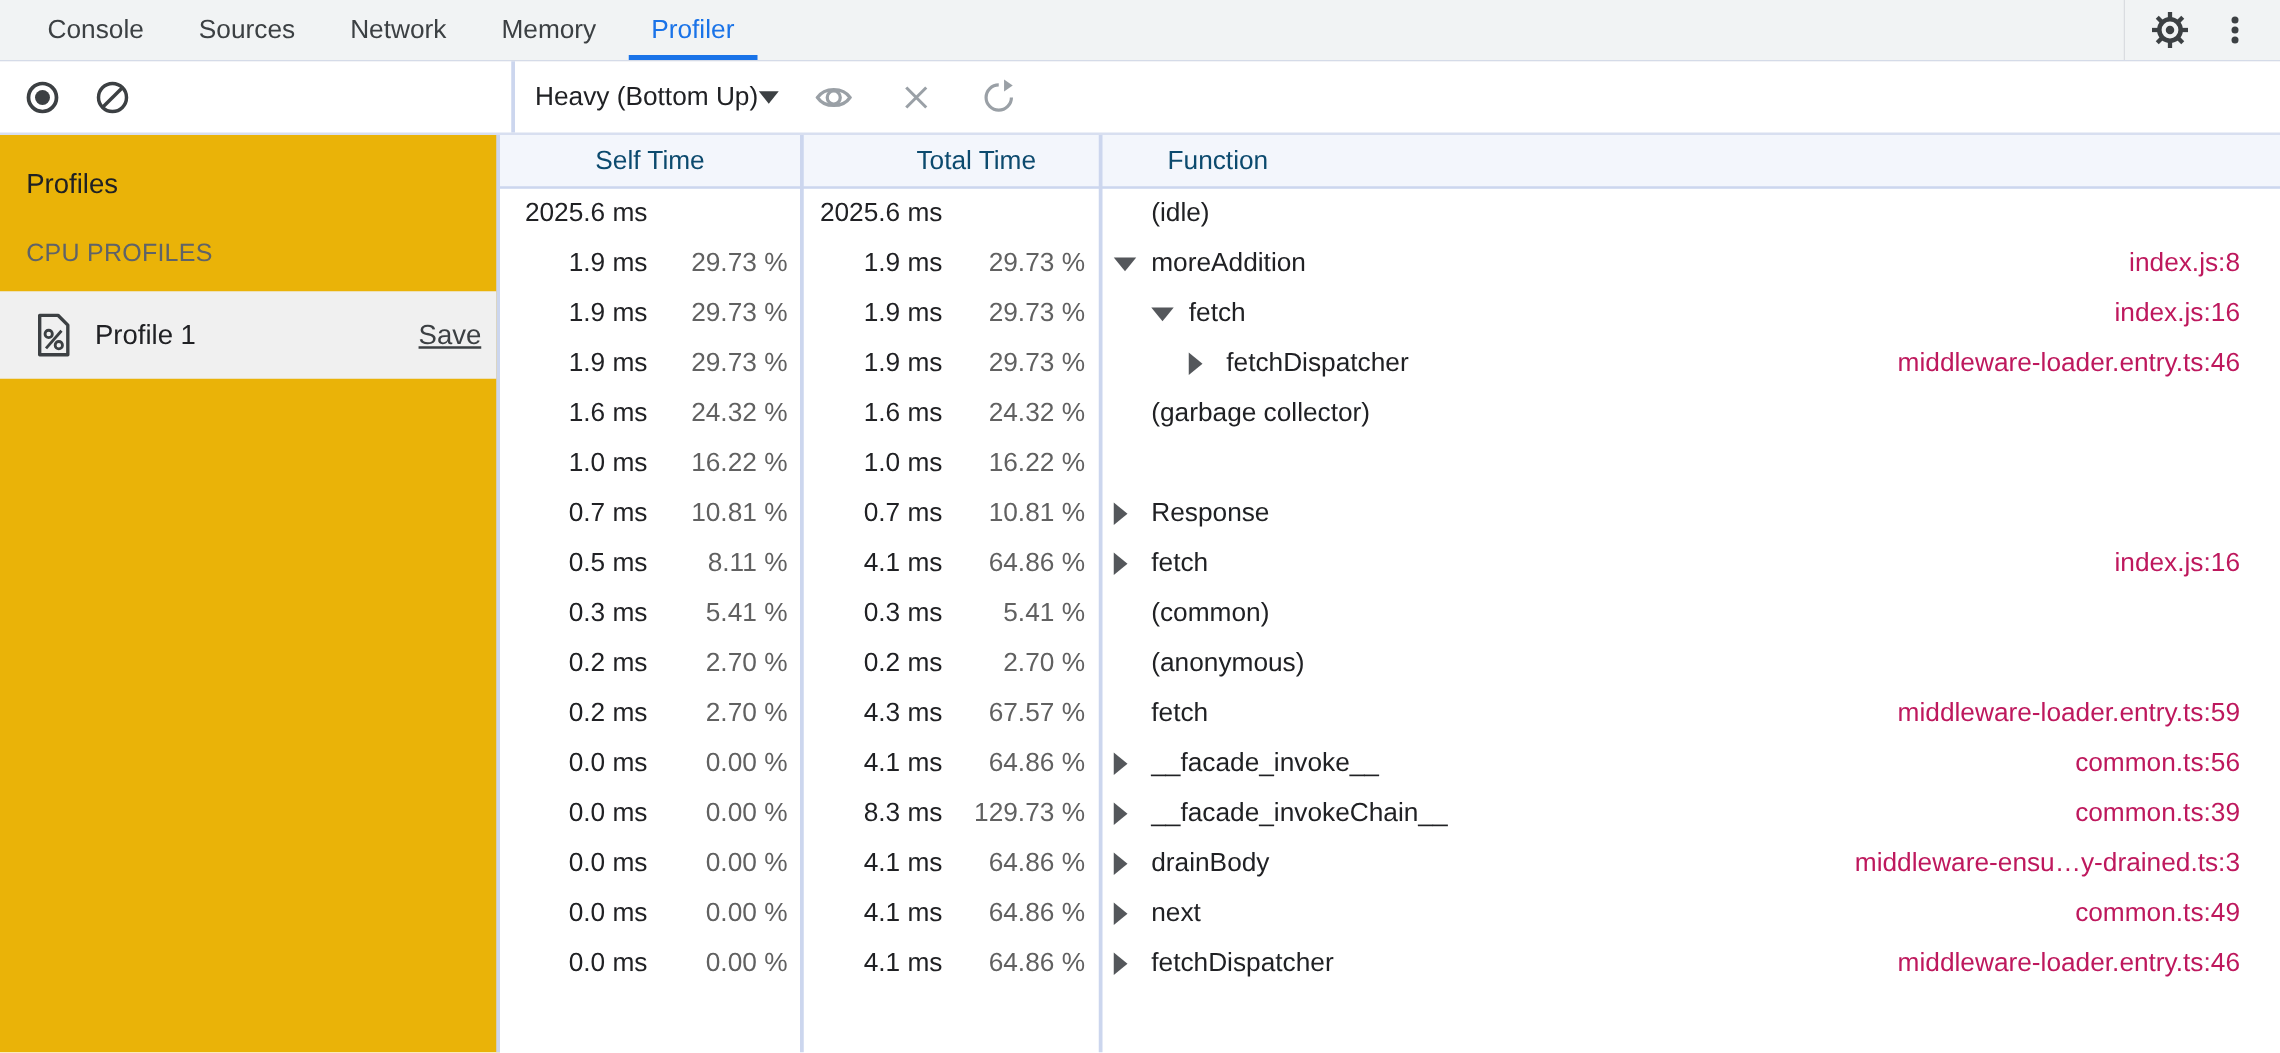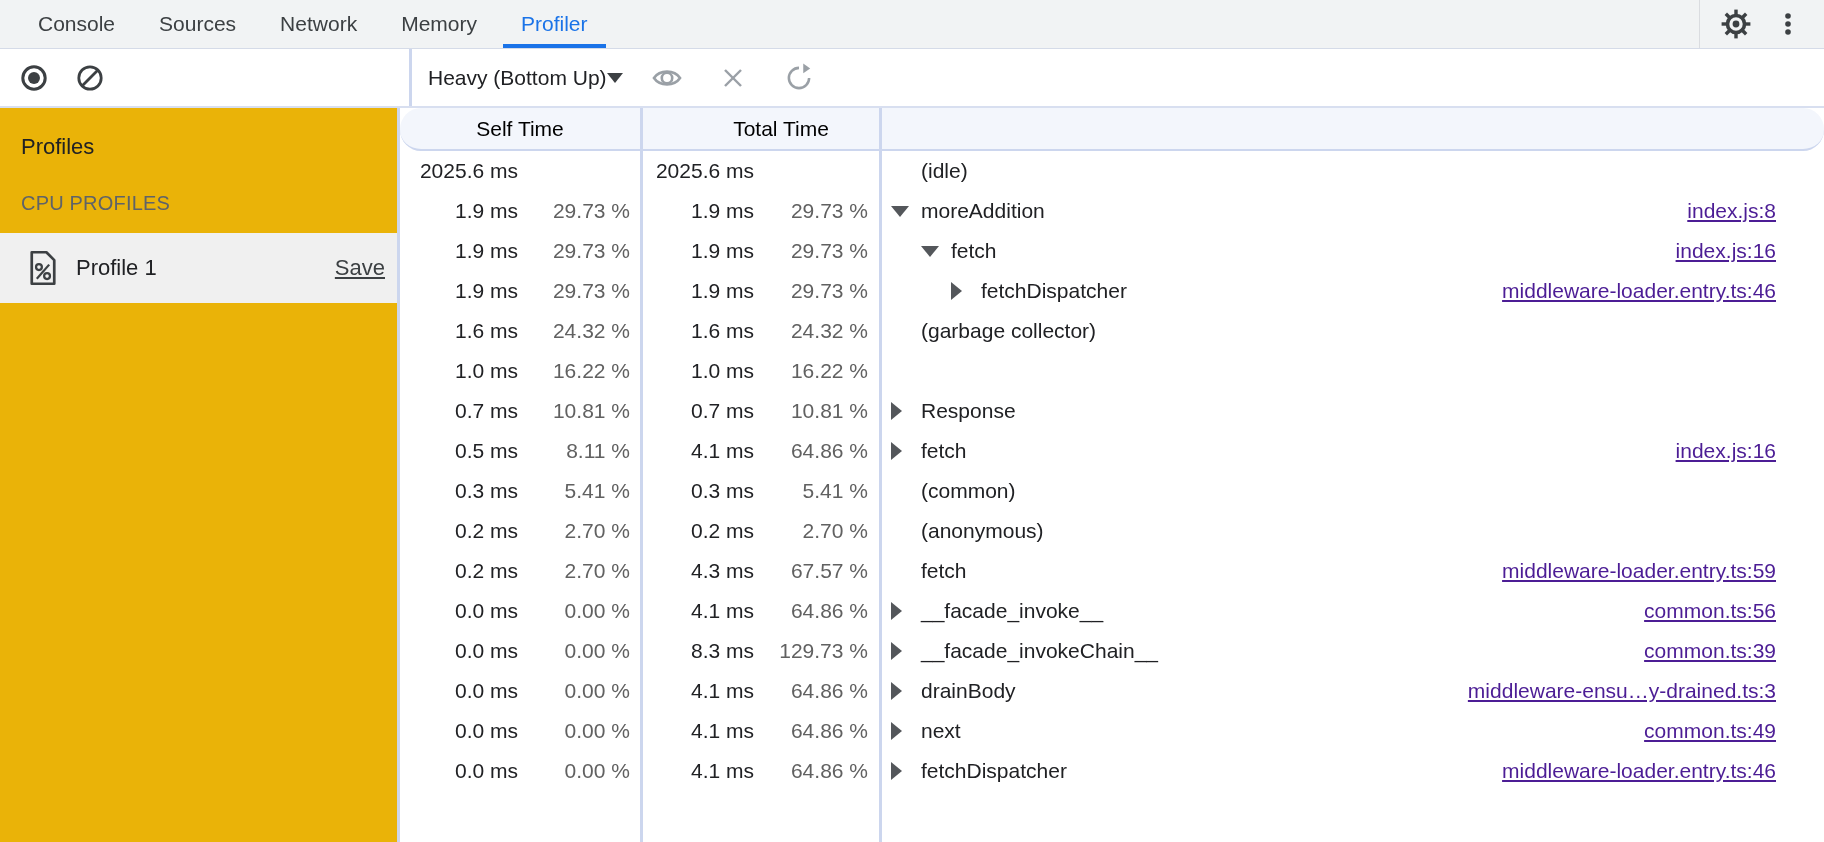--- a/index.html
+++ b/index.html
@@ -36,42 +36,42 @@
   .profile-item{margin-top:18px;height:70px;background:#f0f0f0;display:flex;align-items:center;
                 padding:0 12px 0 28px;gap:18px;}
   .profile-name{font-size:22px;color:#202124;flex:1;}
   .save-link{font-size:22px;color:#3c4043;text-decoration:underline;cursor:pointer;}
 
   
   .grid{flex:1;position:relative;min-width:0;display:flex;flex-direction:column;}
   .grid-vline{position:absolute;top:0;bottom:0;width:3px;background:#ccd6ee;z-index:3;}
   .grid-vline.v1{left:240px;} .grid-vline.v2{left:479px;}
   .grid-header{height:41px;flex:0 0 auto;background:#f3f6fc;border-bottom:2px solid #ccd6ee;
-               display:flex;align-items:center;font-size:21px;color:#000000;position:relative;z-index:1;border-radius:21px;}
+               display:flex;align-items:center;font-size:21px;color:#0c4a6e;position:relative;z-index:1;}
   .hcell{height:100%;display:flex;align-items:center;}
   .hcell.self{width:240px;justify-content:center;}
   .hcell.total{width:282px;justify-content:center;}
   .hcell.fn{flex:1;padding-left:12px;}
   .grid-body{flex:1;position:relative;z-index:1;}
   .row{height:40px;display:flex;align-items:center;font-size:21px;}
   .cell{height:100%;display:flex;align-items:center;box-sizing:border-box;}
   .cell.num{justify-content:flex-end;}
   .cell.self{width:240px;padding:0 10px 0 8px;}
   .cell.total{width:239px;padding:0 11px 0 8px;}
   .cell .time{flex:1;text-align:right;color:#202124;white-space:nowrap;}
   .cell.self .pct{width:112px;text-align:right;color:#616161;white-space:nowrap;}
   .cell.total .pct{width:114px;text-align:right;color:#616161;white-space:nowrap;}
   .cell.fn{flex:1;padding-left:12px;position:relative;}
   .arrow{width:30px;flex:0 0 auto;display:flex;align-items:center;}
   .arrow.expanded::before{content:"";width:0;height:0;border-left:9px solid transparent;
        border-right:9px solid transparent;border-top:11px solid #54575b;}
   .arrow.collapsed::before{content:"";width:0;height:0;border-top:9px solid transparent;
        border-bottom:9px solid transparent;border-left:11px solid #54575b;}
   .fn-label{color:#202124;white-space:nowrap;}
-  .src-link{margin-left:auto;padding-right:48px;color:#4c1d95;text-decoration:underline;
+  .src-link{margin-left:auto;padding-right:32px;color:#be185d;
             white-space:nowrap;cursor:pointer;}
 </style>
 </head>
 <body>
 
 <div class="app">
 
   <header class="tabbar">
     <div class="tabs" id="tabs">
         <div class="tab">Console</div>
@@ -164,20 +164,21 @@
         <a class="save-link">Save</a>
       </div>
     </aside>
 
     <section class="grid">
       <div class="grid-vline v1"></div>
       <div class="grid-vline v2"></div>
       <div class="grid-header">
         <div class="hcell self">Self Time</div>
         <div class="hcell total">Total Time</div>
+        <div class="hcell fn">Function</div>
       </div>
       <div class="grid-body" id="rows">
           <div class="row">
             <div class="cell num self">
               <div class="time">2025.6 ms</div>
               <div class="pct"></div>
             </div>
             <div class="cell num total">
               <div class="time">2025.6 ms</div>
               <div class="pct"></div>

